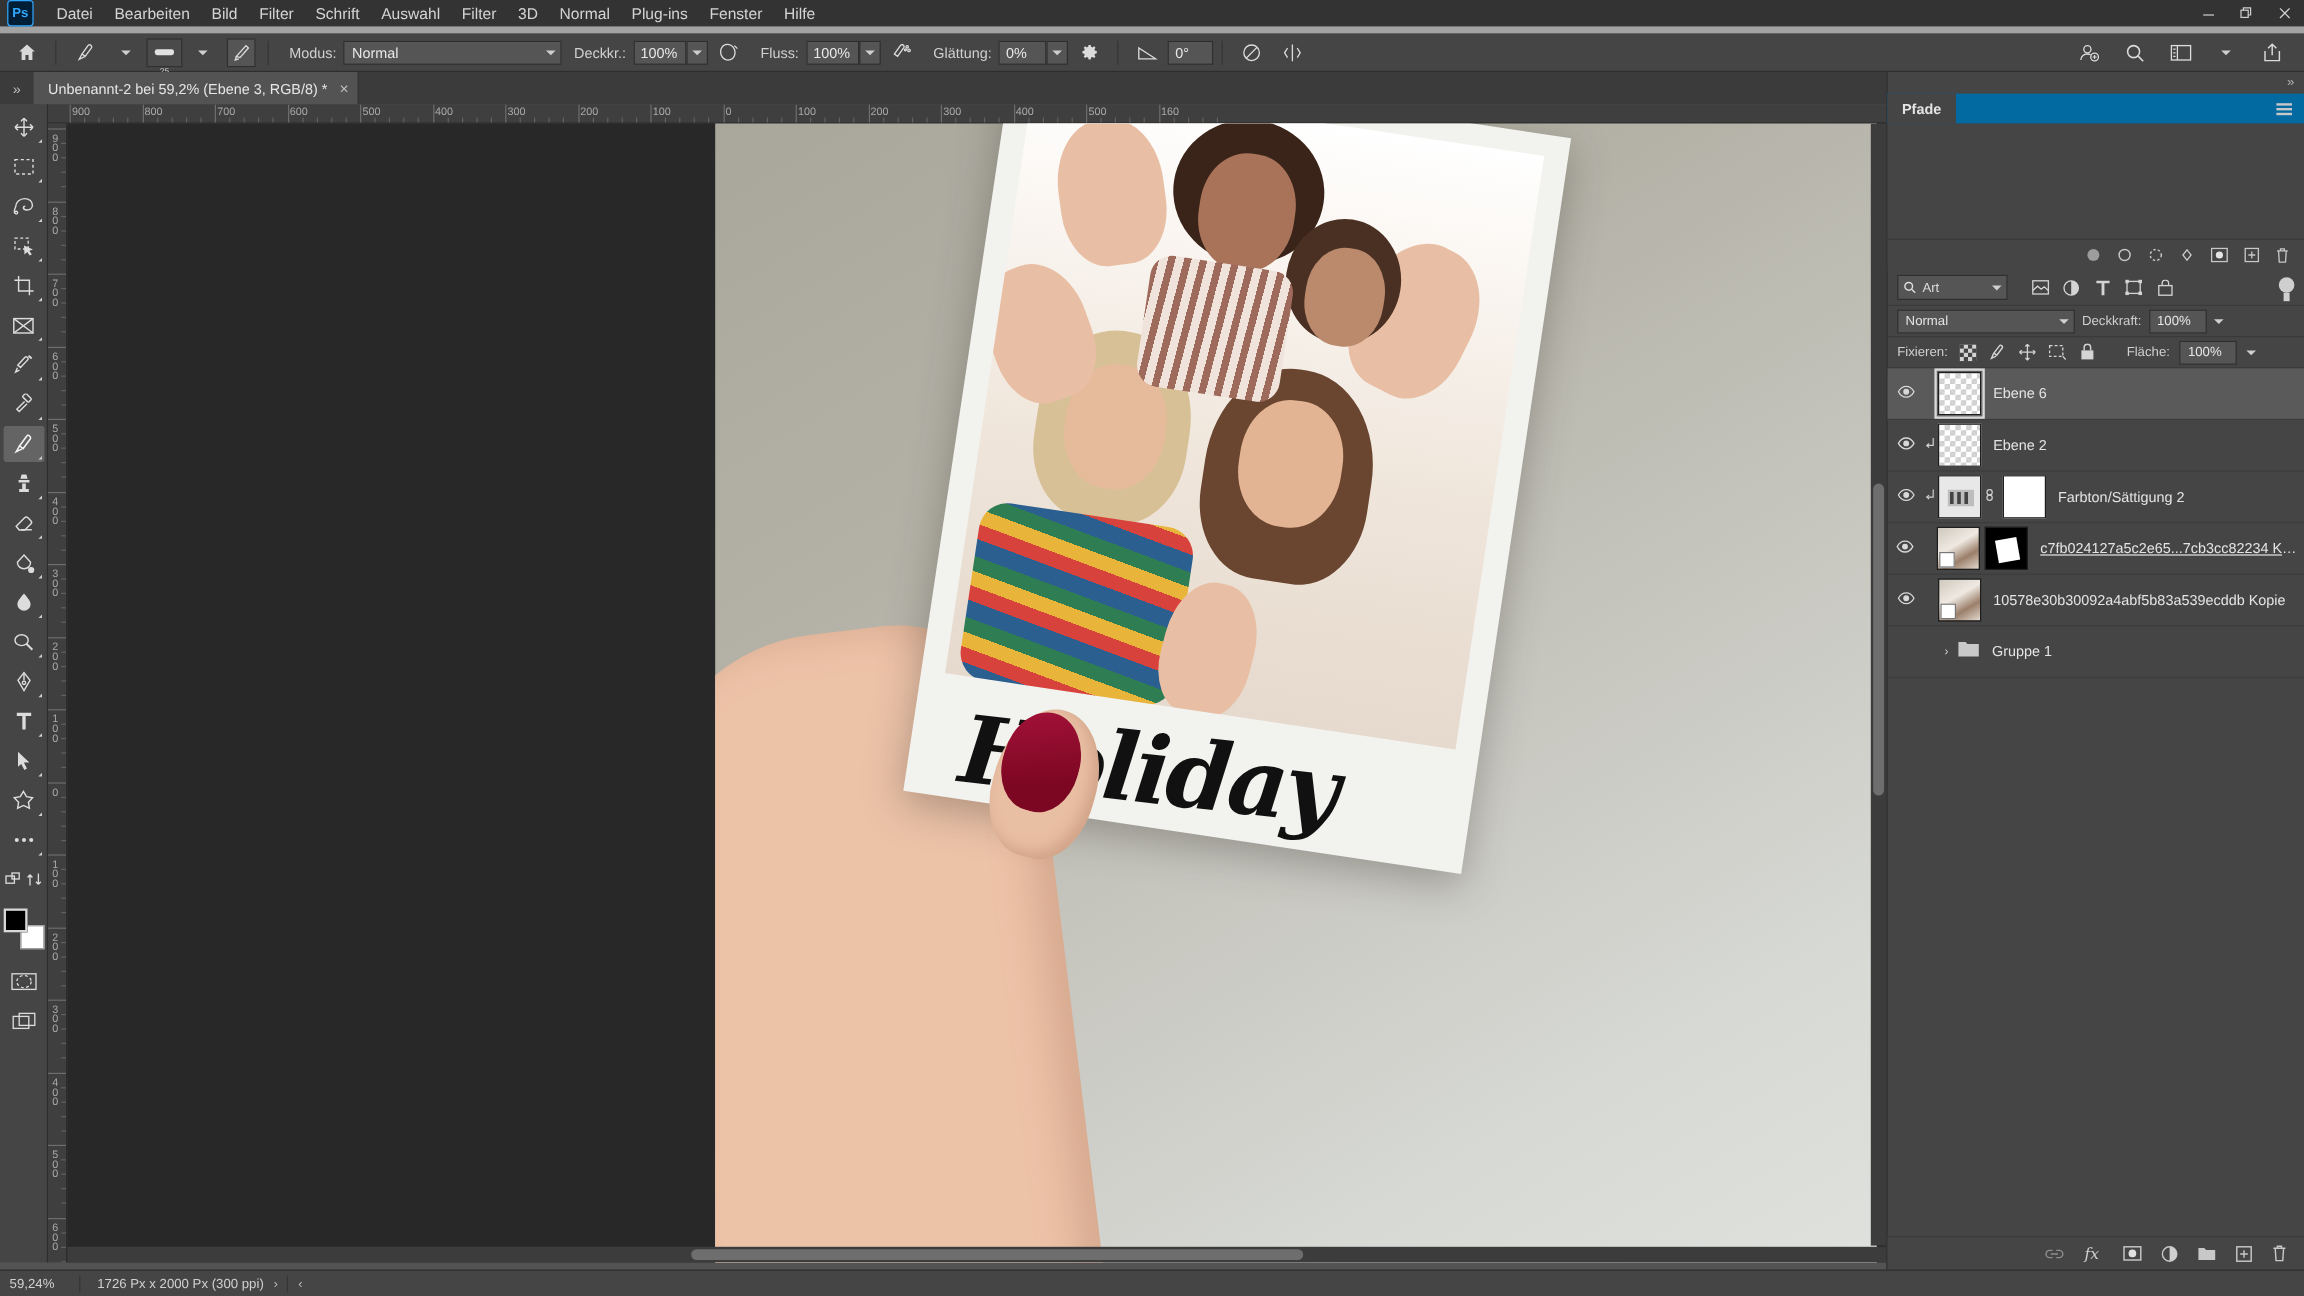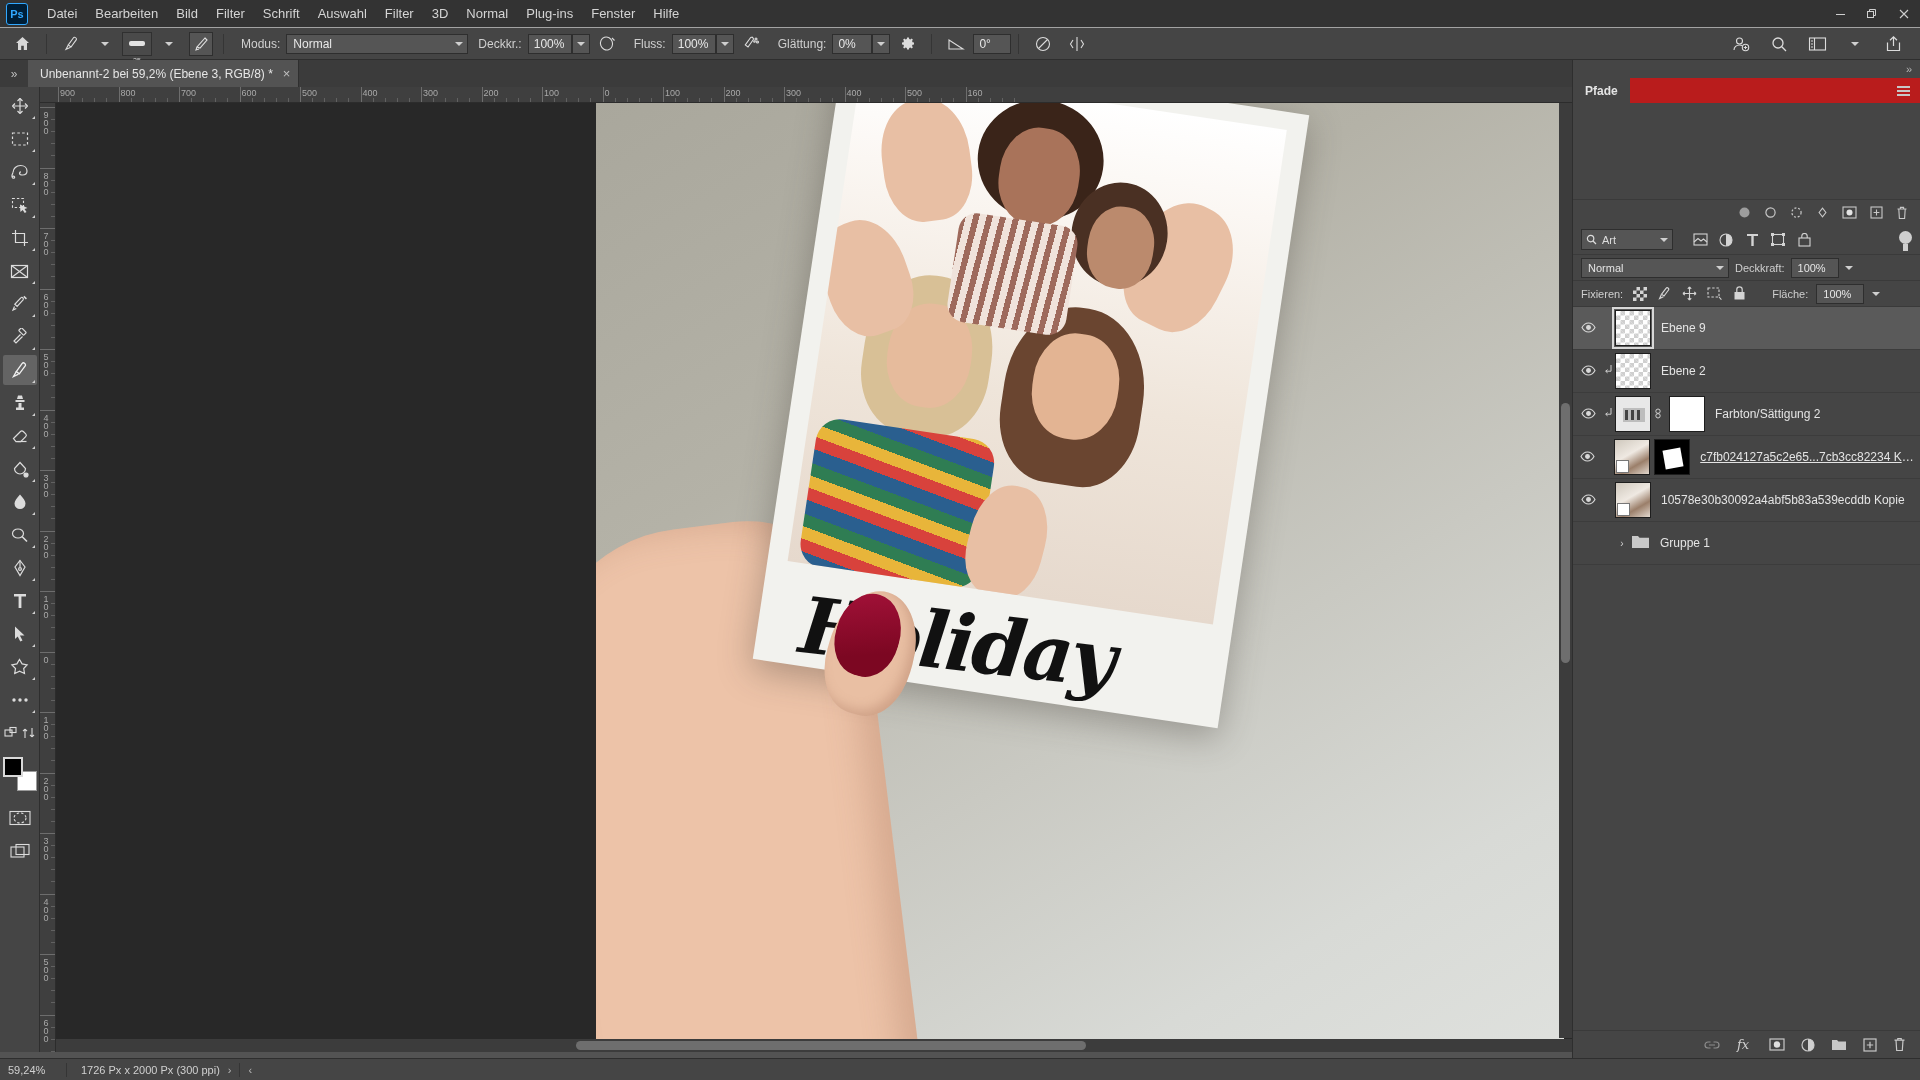--- a/index.html
+++ b/index.html
@@ -9,21 +9,21 @@
     font-family: "Liberation Sans", sans-serif;
     overflow: hidden;
     -webkit-font-smoothing: antialiased;
   }
   body { position: relative; }
 
   
   .menubar {
     position: absolute; top: 0; left: 0; width: 1920px; height: 28px;
     background: #333333; display: flex; align-items: center;
-    border-bottom: 1px solid #a3a3a3;
+    border-bottom: 6px solid #a3a3a3;
   }
   .ps-logo {
     width: 22px; height: 22px; margin-left: 6px; margin-right: 10px;
     background: #001e36; border: 1px solid #31a8ff; border-radius: 3px;
     color: #31a8ff; font-size: 11px; font-weight: bold;
     display: flex; align-items: center; justify-content: center;
   }
   .menuitem {
     color: #d4d4d4; font-size: 13px; padding: 4px 9px; white-space: nowrap;
     cursor: default;
@@ -188,21 +188,21 @@
   }
 
   
   .rightdock {
     position: absolute; top: 60px; right: 0; width: 348px; bottom: 0;
     background: #454545; border-left: 1px solid #2e2e2e;
   }
   .dock-collapse { height: 18px; display: flex; justify-content: flex-end;
                    align-items: center; padding-right: 8px; color: #b5b5b5; font-size: 11px; }
   .panel-tabsrow {
-    height: 25px; background: #b91c1c; display: flex; align-items: stretch;
+    height: 25px; background: #0369a1; display: flex; align-items: stretch;
   }
   .ptab {
     background: #454545; color: #e4e4e4; font-size: 12px; font-weight: bold;
     display: flex; align-items: center; padding: 0 12px;
   }
   .pmenu { margin-left: auto; display: flex; align-items: center; padding-right: 10px; }
   .hamb { width: 13px; }
   .hamb div { height: 2px; background: #c8c8c8; margin: 2px 0; }
   .panel-body { background: #454545; }
   .panel-footer {
@@ -1009,21 +1009,21 @@
   <div id="layer-rows">
       <div class="layer-row selected">
         <div class="eye-cell">
           <span class="eye"><svg width="15" height="11" viewBox="0 0 15 11" fill="none" stroke="#d8d8d8" stroke-width="1.1">
               <path d="M1 5.5S3.4 1 7.5 1 14 5.5 14 5.5 11.6 10 7.5 10 1 5.5 1 5.5z"></path>
               <circle cx="7.5" cy="5.5" r="1.9" fill="#d8d8d8"></circle>
             </svg></span>
         </div>
         <div class="clip-ind"></div>
         <div class="thumb-box framed"></div>
-        <div class="layer-name">Ebene 9</div>
+        <div class="layer-name">Ebene 6</div>
       </div>
       <div class="layer-row">
         <div class="eye-cell">
           <span class="eye"><svg width="15" height="11" viewBox="0 0 15 11" fill="none" stroke="#d8d8d8" stroke-width="1.1">
               <path d="M1 5.5S3.4 1 7.5 1 14 5.5 14 5.5 11.6 10 7.5 10 1 5.5 1 5.5z"></path>
               <circle cx="7.5" cy="5.5" r="1.9" fill="#d8d8d8"></circle>
             </svg></span>
         </div>
         <div class="clip-ind"><svg width="9" height="11" viewBox="0 0 9 11" fill="none" stroke="#cfcfcf" stroke-width="1">
             <path d="M7 1v6.2H2"></path>

